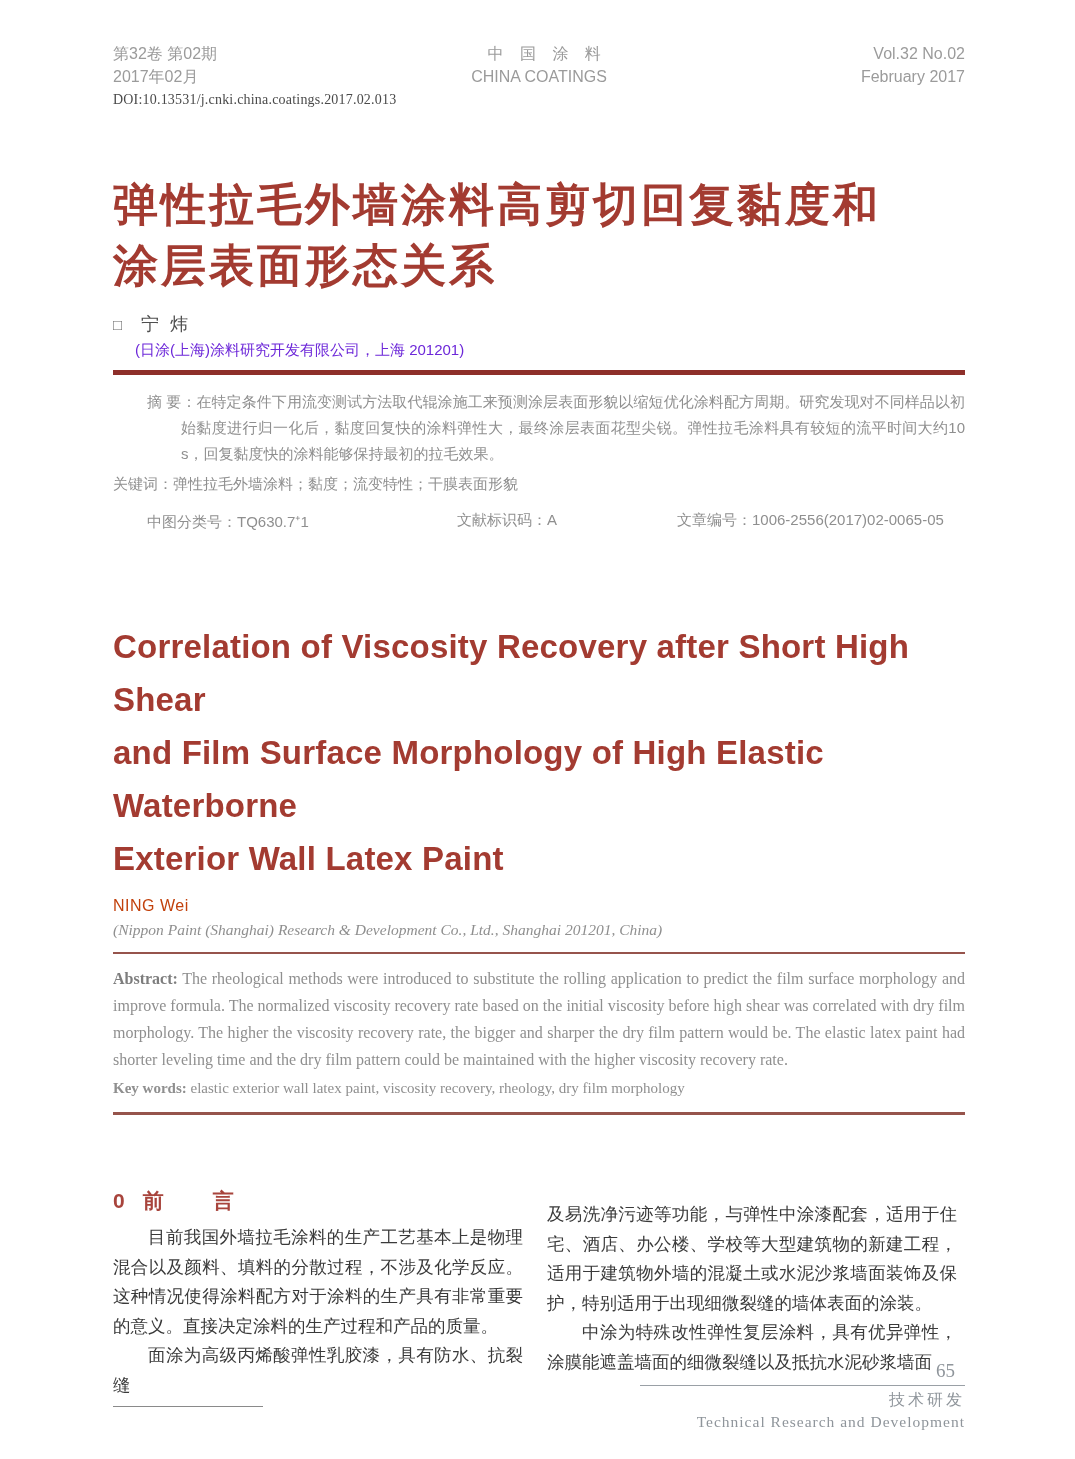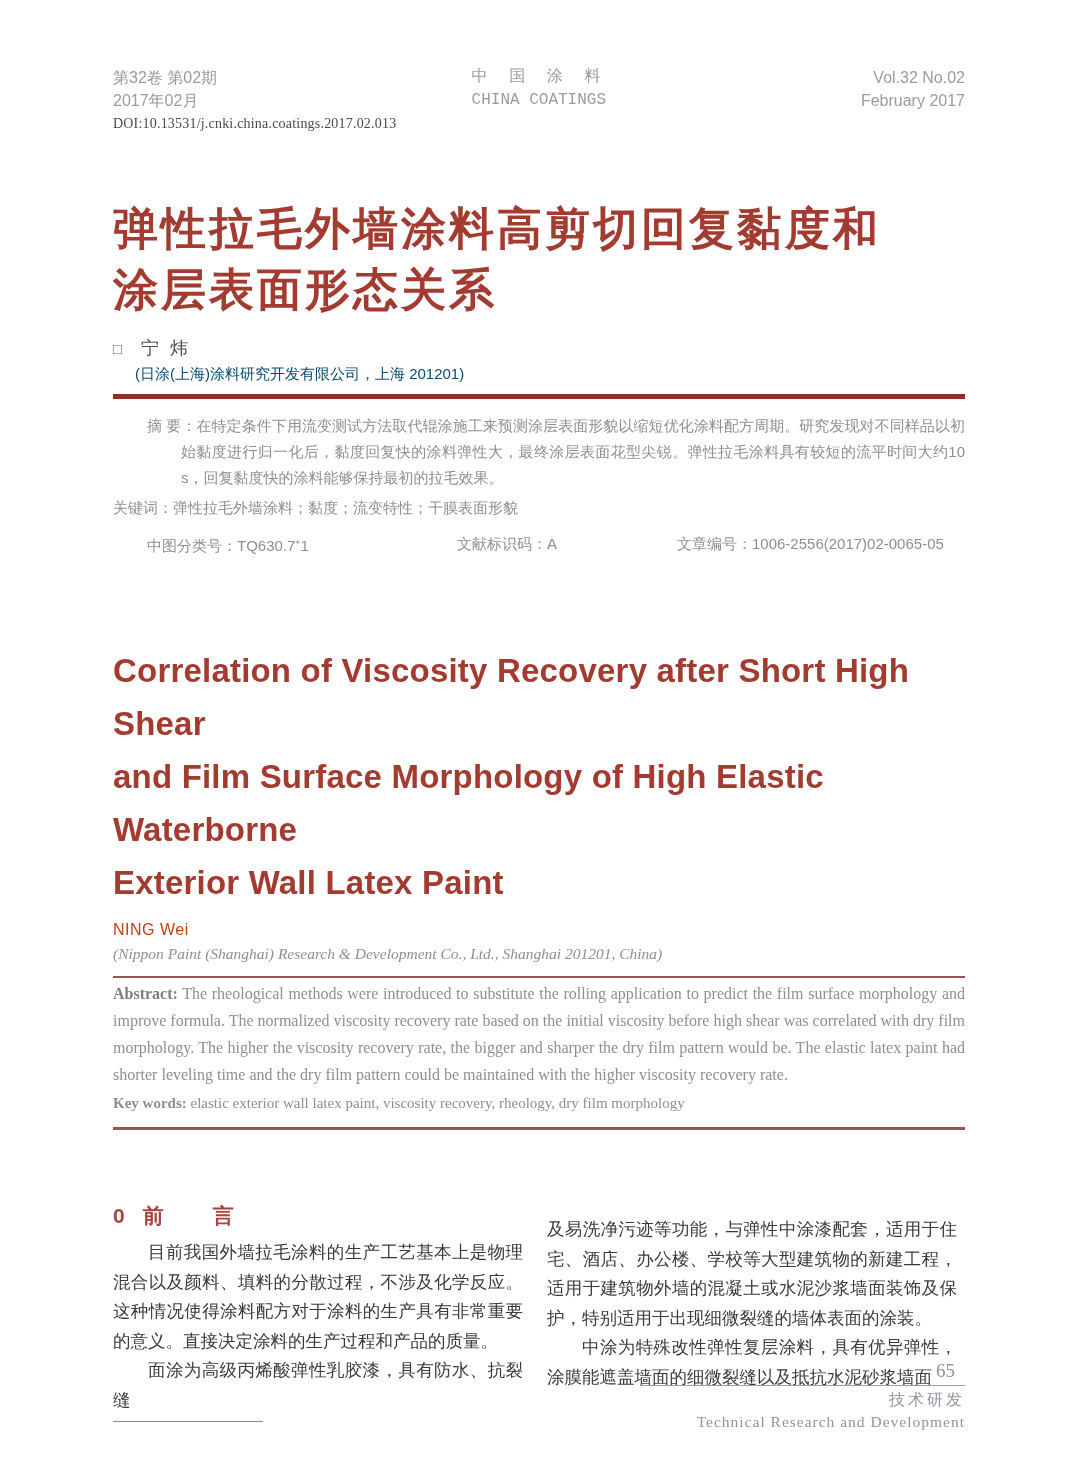--- a/index.html
+++ b/index.html
@@ -2,32 +2,32 @@
 <html><head>
 <meta charset="utf-8">
 <style>
   html,body{margin:0;padding:0;background:#ffffff;}
   .page{
     position:relative;
     width:1075px;height:1459px;
     background:#ffffff;
     overflow:hidden;
     box-sizing:border-box;
-    padding:66px 110px 0 113px;
+    padding:42px 110px 0 113px;
     font-family:"Liberation Serif", serif;
     color:#3b3b3b;
   }
   
   .jheader{
     display:flex;justify-content:space-between;align-items:flex-start;
     font-family:"Liberation Sans", sans-serif;
     color:#9b9b9b;font-size:16px;line-height:23px;
   }
   .jheader .col{white-space:nowrap;}
-  .jheader .col.center{text-align:left;font-family:Liberation Mono, monospace;}
+  .jheader .col.center{text-align:right;}
   .jheader .col.right{text-align:right;}
   .cn-spaced{letter-spacing:6px;}
   .doi-line{
     margin-top:4px;
     font-family:"Liberation Serif", serif;
     font-size:14px;color:#4a4a4a;letter-spacing:.2px;
   }
   
   .cn-title{
     margin-top:66px;
@@ -37,21 +37,21 @@
     font-size:45px;line-height:61px;letter-spacing:3px;
   }
   .author-line{
     margin-top:16px;
     font-size:18px;color:#4f4f4f;letter-spacing:3px;
     font-family:"Liberation Sans", sans-serif;
   }
   .author-line .marker{color:#6a6a6a;margin-right:8px;font-size:15px;}
   .affil-cn{
     margin-top:5px;margin-left:22px;
-    font-size:15px;color:#0c4a6e;
+    font-size:15px;color:#6d28d9;
     font-family:"Liberation Sans", sans-serif;
   }
   .rule-thick{height:5px;background:#8e2f2a;margin-top:10px;}
   
   .cn-abstract{
     margin-top:14px;margin-left:34px;
     color:#8f8f8f;font-size:15px;line-height:26px;
     font-family:"Liberation Sans", sans-serif;
     text-align:justify;
   }
@@ -82,21 +82,21 @@
     font-size:16px;color:#c2410c;letter-spacing:.5px;
   }
   .affil-en{
     margin-top:6px;
     font-family:"Liberation Serif", serif;
     font-style:italic;font-size:15.5px;color:#8f8f8f;
   }
   .rule-thin{height:2px;background:#96544c;margin-top:13px;}
   .rule-thin2{height:3px;background:#96544c;margin-top:10px;}
   .en-abstract{
-    margin-top:2px;
+    margin-top:11px;
     font-family:"Liberation Serif", serif;
     color:#8f8f8f;font-size:16px;line-height:27px;
     text-align:justify;
   }
   .en-abstract b{color:#7d7d7d;}
   .en-keywords{
     font-family:"Liberation Serif", serif;
     color:#8f8f8f;font-size:15px;line-height:27px;
     margin-top:2px;
   }

